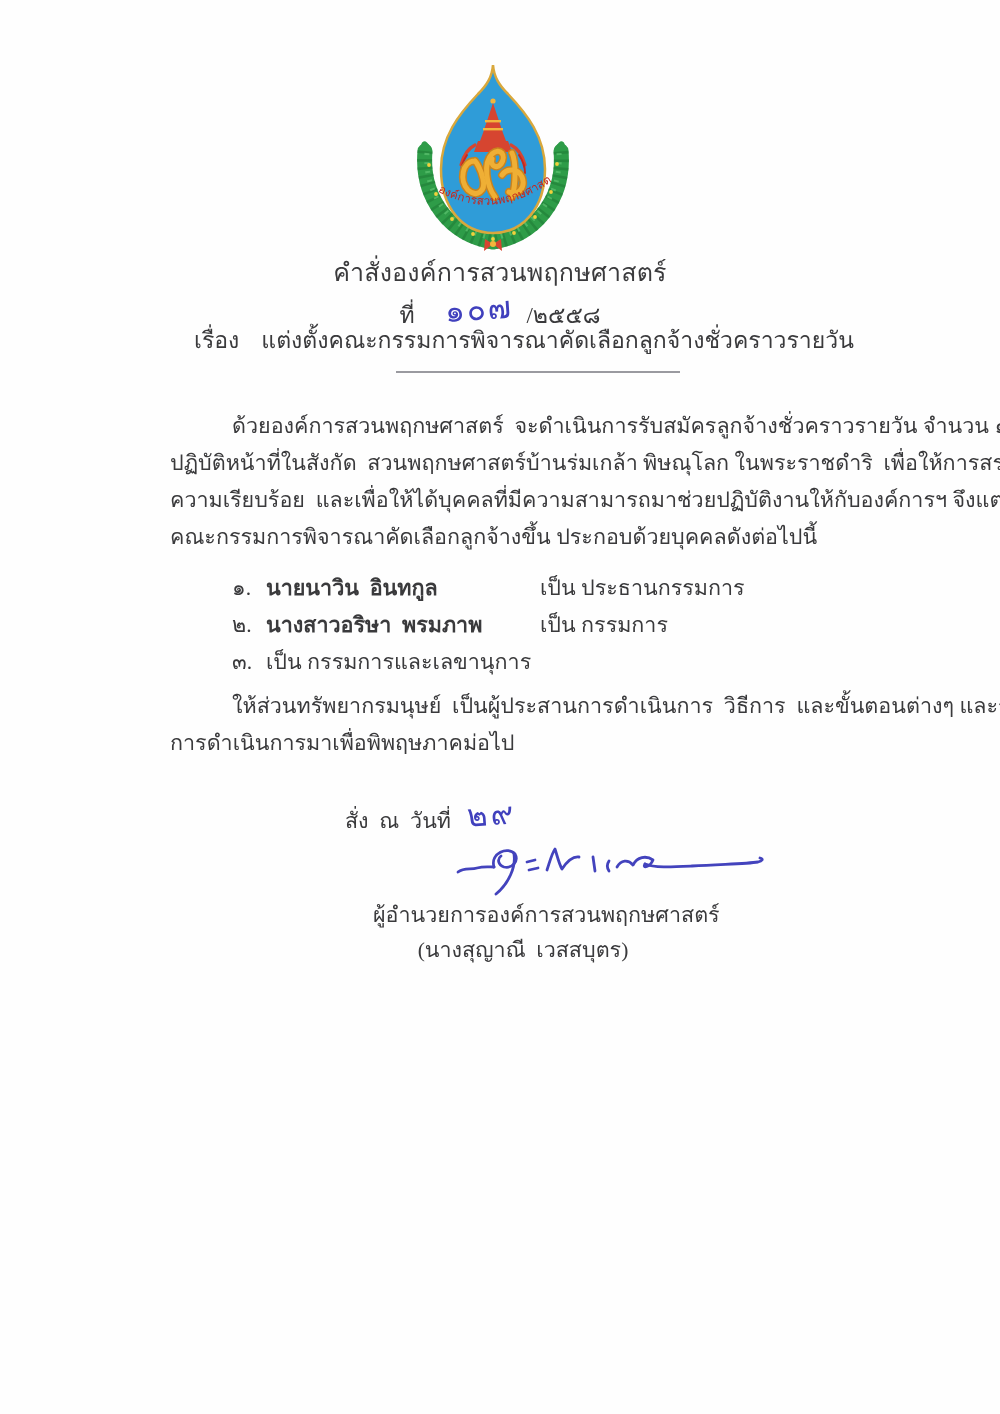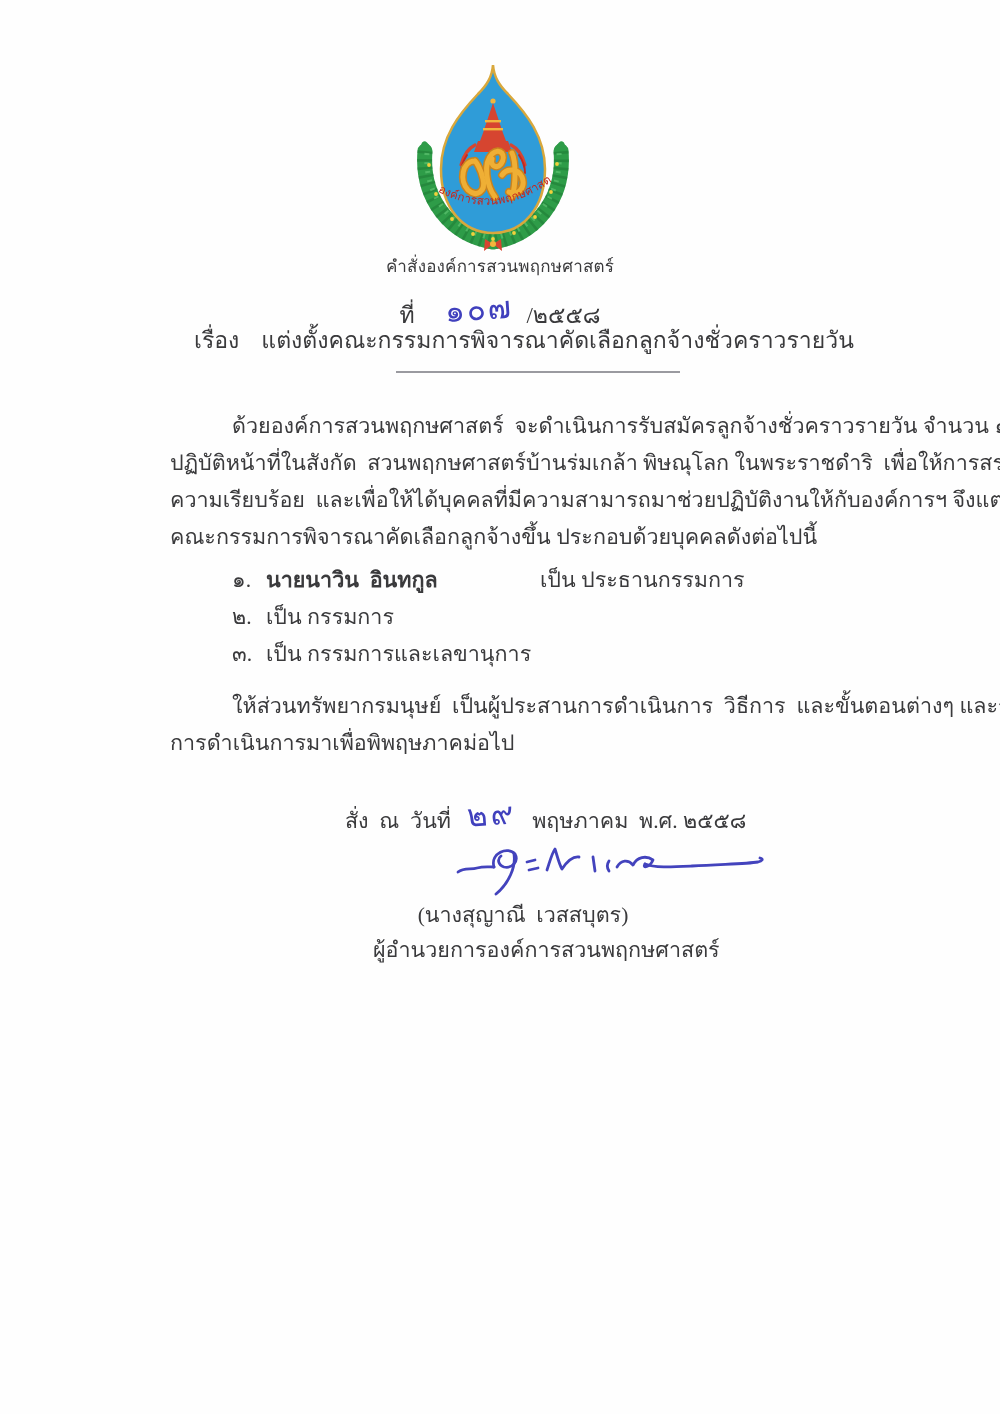--- a/index.html
+++ b/index.html
@@ -11,21 +11,21 @@
     background:#fefefe;
     font-family:"Liberation Serif","DejaVu Serif",serif;
     color:#3a3a3c;
     overflow:hidden;
   }
   .abs { position:absolute; }
   .centered { left:0; width:1000px; text-align:center; }
   .pre { white-space:pre; }
 
   
-  .doc-title { top:252px; font-size:17px; letter-spacing:0.2px; }
+  .doc-title { top:252px; font-size:25px; letter-spacing:0.2px; }
   .doc-no-line { top:287px; font-size:23px; display:flex; justify-content:center; align-items:baseline; }
   .handwritten {
     color:#4040bd;
     font-size:31px;
     transform:rotate(-4deg);
     position:relative; top:-3px;
     display:inline-block;
     letter-spacing:2px;
   }
   .doc-no-label { margin-right:30px; }
@@ -37,21 +37,21 @@
   
   .para { left:170px; width:745px; font-size:21.5px; line-height:37px; }
   .para-1 { top:408px; }
   .para-2 { top:688px; }
   .indent { text-indent:62px; }
 
   .committee { top:562px; left:232px; width:600px; font-size:21.5px; }
   .committee-row { display:flex; height:37px; align-items:baseline; }
   .committee-no { width:34px; }
   .committee-name { width:274px;font-weight:bold; }
-  .committee-role { flex:1; }
+  .committee-role { flex:1;margin-top:8px; }
 
   
   .date-line { top:792px; left:345px; font-size:21.5px; display:flex; align-items:baseline; }
   .date-day { margin:0 16px; letter-spacing:3px; }
   .signature-wrap { top:836px; left:450px; width:322px; height:64px; }
   .signer-block { top:898px; left:373px; width:300px; text-align:center; font-size:21.5px; line-height:35px; }
 
   svg text { font-family:"Liberation Serif","DejaVu Serif",serif; }
 </style>
 </head>
@@ -143,54 +143,54 @@
   </div>
 
   <div class="abs committee">
     <div class="committee-row">
       <span class="committee-no pre">๑.</span>
       <span class="committee-name pre">นายนาวิน  อินทกูล</span>
       <span class="committee-role pre">เป็น ประธานกรรมการ</span>
     </div>
     <div class="committee-row">
       <span class="committee-no pre">๒.</span>
+      <span class="committee-name pre">นางสาวอริษา  พรมภาพ</span>
       <span class="committee-role pre">เป็น กรรมการ</span>
     </div>
     <div class="committee-row">
       <span class="committee-no pre">๓.</span>
       <span class="committee-role pre">เป็น กรรมการและเลขานุการ</span>
     </div>
   </div>
 
   <div class="abs para para-2">
     <div class="pre indent">ให้ส่วนทรัพยากรมนุษย์  เป็นผู้ประสานการดำเนินการ  วิธีการ  และขั้นตอนต่างๆ และรายงานผล</div>
     <div class="pre">การดำเนินการมาเพื่อพิพฤษภาคม่อไป</div>
   </div>
 
   <div class="abs date-line">
     <span class="pre">สั่ง  ณ  วันที่</span>
     <span class="handwritten date-day">๒๙</span>
-    <span class="pre">พฤษภาคม  พ.ศ. ๒๕๕๘</span>
   </div>
 
   <div class="abs signature-wrap">
     <svg width="322" height="64" viewBox="0 0 322 64">
       <g fill="none" stroke="#4343BD" stroke-width="2.8" stroke-linecap="round" stroke-linejoin="round">
         <path d="M8,36 C14,31 21,34 27,32 C34,30 40,31 44,31"></path>
         <path d="M44,31 C40,17 58,10 65,18 C69,25 62,33 54,31 C48,29 47,23 51,20"></path>
         <path d="M64,18 C66,31 59,47 46,58"></path>
         <path d="M77,26 L85,24"></path>
         <path d="M79,34 L88,32"></path>
         <path d="M97,34 C100,25 102,17 105,13 C107,19 109,28 112,33 C116,27 122,20 129,21"></path>
         <path d="M143,21 L145,35"></path>
         <path d="M159,25 C157,28 157,32 159,35"></path>
         <path d="M167,31 C171,24 178,23 183,29 C187,21 196,19 203,24 C200,31 192,33 195,28"></path>
         <path d="M195,28 C204,32 222,31 242,30 C272,28 296,28 308,26 C312,25 314,23 310,22"></path>
       </g>
     </svg>
   </div>
 
   <div class="abs signer-block">
+    <div class="pre">ผู้อำนวยการองค์การสวนพฤกษศาสตร์</div>
     <div class="pre">(นางสุญาณี  เวสสบุตร)</div>
-    <div class="pre">ผู้อำนวยการองค์การสวนพฤกษศาสตร์</div>
   </div>
 
 </div>
 
 </body></html>

